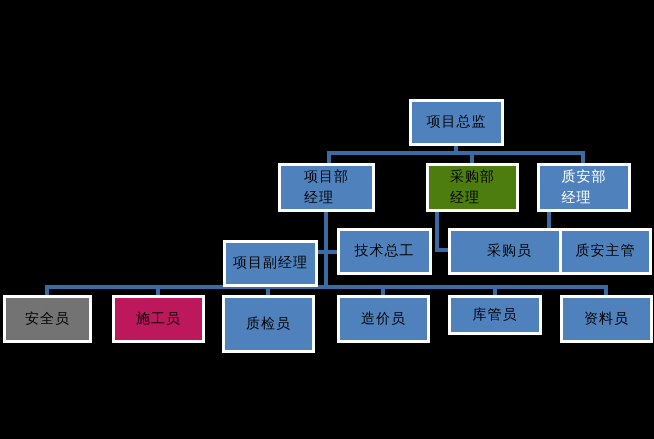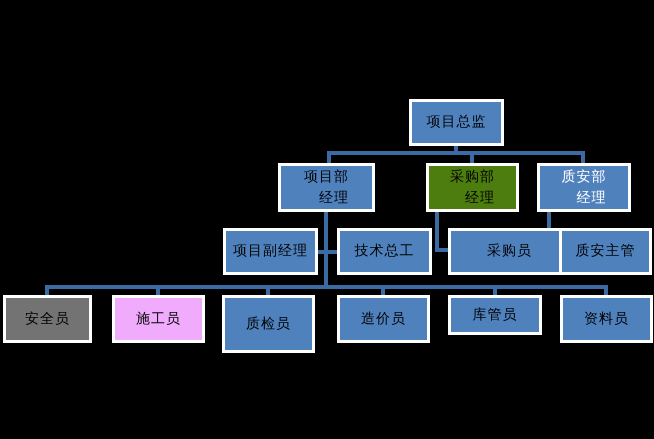--- a/index.html
+++ b/index.html
@@ -17,21 +17,21 @@
   }
   .org-node {
     position: absolute;
     box-sizing: border-box;
     background: #4F81BD;
     border: 3px solid #FFFFFF;
     color: #000000;
     display: flex;
     align-items: center;
     justify-content: center;
-    text-align: right;
+    text-align: left;
     font-size: 14px;
     line-height: 1.45;
     white-space: pre-line;
     letter-spacing: 1px;
   }
   .connector {
     position: absolute;
     background: #3A6BA3;
   }
 </style>
@@ -57,23 +57,23 @@
     <div class="connector" style="left: 381px; top: 285px; width: 4px; height: 10px; background: rgb(58, 107, 163);"></div>
     <div class="connector" style="left: 493px; top: 285px; width: 4px; height: 10px; background: rgb(58, 107, 163);"></div>
     <div class="connector" style="left: 604px; top: 285px; width: 4px; height: 10px; background: rgb(58, 107, 163);"></div>
     <div class="org-node" style="left: 409px; top: 99px; width: 95px; height: 47px; background: rgb(79, 129, 189); border-color: rgb(255, 255, 255); color: rgb(0, 0, 0);"><span>项目总监</span></div>
     <div class="org-node" style="left: 278px; top: 163px; width: 97px; height: 49px; background: rgb(79, 129, 189); border-color: rgb(255, 255, 255); color: #000000;"><span>项目部
 经理</span></div>
     <div class="org-node" style="left: 426px; top: 163px; width: 93px; height: 49px; background: #4d7c0f; border-color: rgb(255, 255, 255); color: rgb(0, 0, 0);"><span>采购部
 经理</span></div>
     <div class="org-node" style="left: 537px; top: 163px; width: 94px; height: 49px; background: rgb(79, 129, 189); border-color: rgb(255, 255, 255); color: #ffffff;"><span>质安部
 经理</span></div>
-    <div class="org-node" style="left: 223px; top: 228px; width: 95px; height: 47px; background: rgb(79, 129, 189); border-color: rgb(255, 255, 255); color: rgb(0, 0, 0);"><span>项目副经理</span></div>
+    <div class="org-node" style="left: 223px; top: 240px; width: 95px; height: 47px; background: rgb(79, 129, 189); border-color: rgb(255, 255, 255); color: rgb(0, 0, 0);"><span>项目副经理</span></div>
     <div class="org-node" style="left: 337px; top: 228px; width: 95px; height: 47px; background: rgb(79, 129, 189); border-color: rgb(255, 255, 255); color: rgb(0, 0, 0);"><span>技术总工</span></div>
     <div class="org-node" style="left: 448px; top: 228px; width: 114px; height: 47px; background: rgb(79, 129, 189); border-color: rgb(255, 255, 255); color: rgb(0, 0, 0); padding-left: 9px;"><span>采购员</span></div>
     <div class="org-node" style="left: 559px; top: 228px; width: 93px; height: 47px; background: rgb(79, 129, 189); border-color: rgb(255, 255, 255); color: rgb(0, 0, 0);"><span>质安主管</span></div>
     <div class="org-node" style="left: 3px; top: 295px; width: 89px; height: 48px; background: #737373; border-color: rgb(255, 255, 255); color: rgb(0, 0, 0);"><span>安全员</span></div>
-    <div class="org-node" style="left: 112px; top: 295px; width: 93px; height: 48px; background: #f0abfc; border-color: rgb(255, 255, 255); color: rgb(0, 0, 0);"><span>施工员</span></div>
+    <div class="org-node" style="left: 112px; top: 295px; width: 93px; height: 48px; background: #be185d; border-color: rgb(255, 255, 255); color: rgb(0, 0, 0);"><span>施工员</span></div>
     <div class="org-node" style="left: 222px; top: 295px; width: 93px; height: 58px; background: rgb(79, 129, 189); border-color: rgb(255, 255, 255); color: rgb(0, 0, 0);"><span>质检员</span></div>
     <div class="org-node" style="left: 337px; top: 295px; width: 93px; height: 48px; background: rgb(79, 129, 189); border-color: rgb(255, 255, 255); color: rgb(0, 0, 0);"><span>造价员</span></div>
     <div class="org-node" style="left: 448px; top: 295px; width: 94px; height: 40px; background: rgb(79, 129, 189); border-color: rgb(255, 255, 255); color: rgb(0, 0, 0);"><span>库管员</span></div>
     <div class="org-node" style="left: 560px; top: 295px; width: 93px; height: 48px; background: rgb(79, 129, 189); border-color: rgb(255, 255, 255); color: rgb(0, 0, 0);"><span>资料员</span></div>
   </div>
 
 </body></html>

